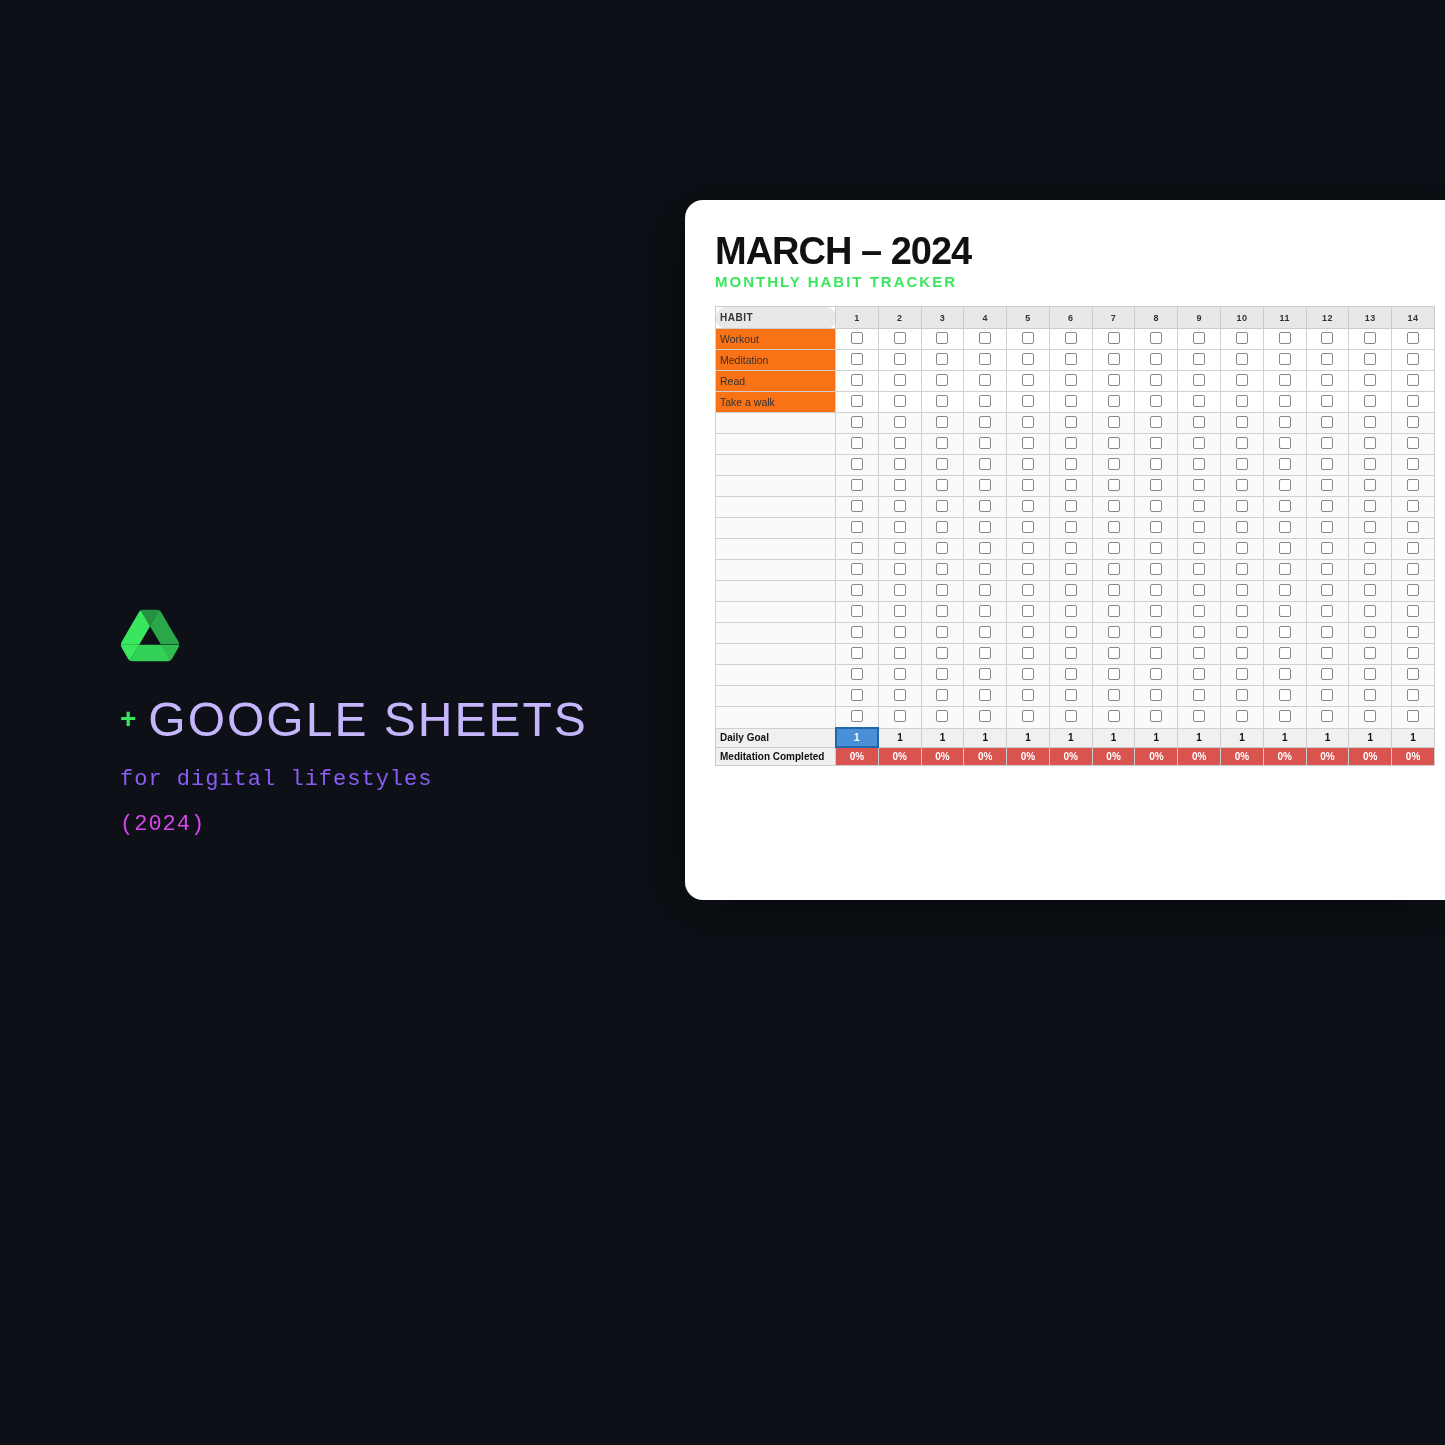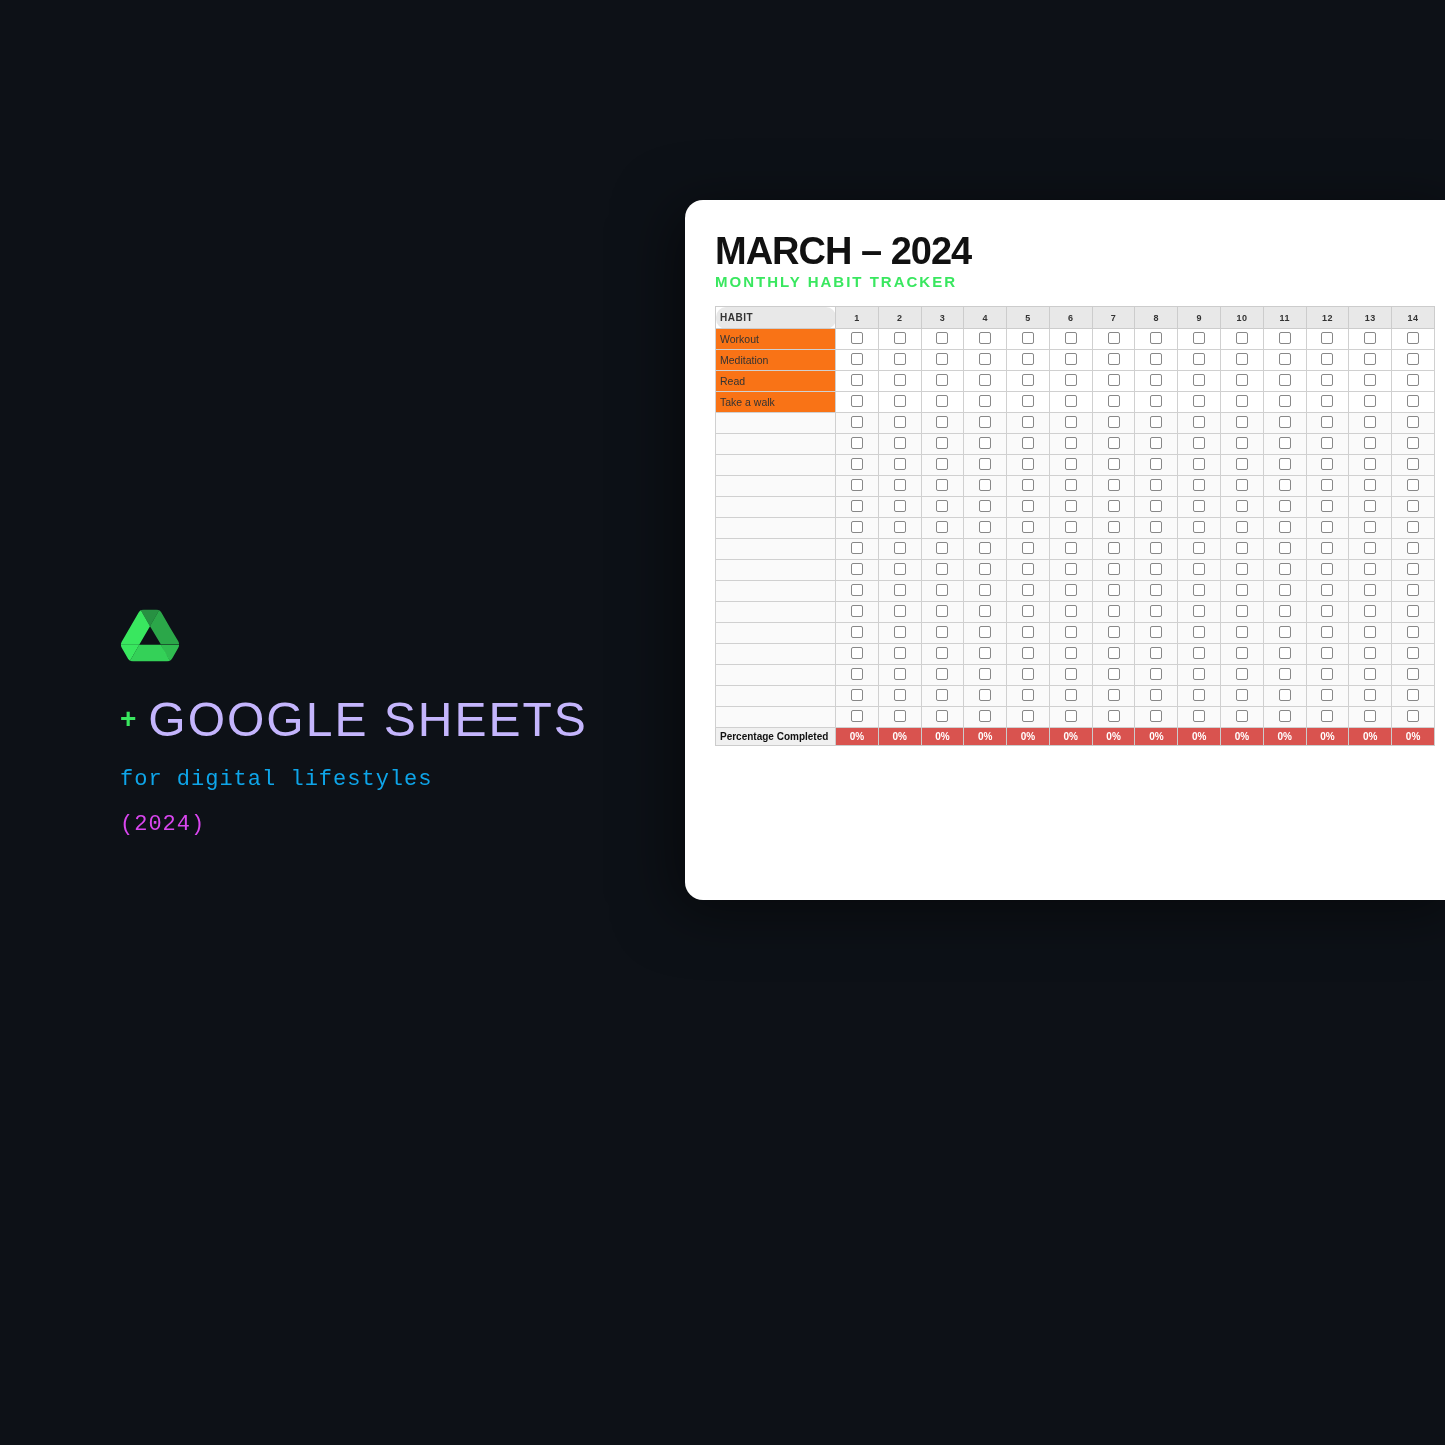--- a/index.html
+++ b/index.html
@@ -45,21 +45,21 @@
 
     .brand-name {
       color: #c4b5fd;
       font-size: 48px;
       font-weight: 400;
       letter-spacing: 2px;
       text-transform: uppercase;
     }
 
     .tagline {
-      color: #0ea5e9;
+      color: #8b5cf6;
       font-size: 22px;
       font-family: 'Courier New', monospace;
       letter-spacing: 1px;
     }
 
     .year-tag {
       color: #d946ef;
       font-size: 22px;
       font-family: 'Courier New', monospace;
       letter-spacing: 1px;
@@ -586,22 +586,39 @@
             <td class="day-cell"><span class="checkbox-icon"></span></td>
             <td class="day-cell"><span class="checkbox-icon"></span></td>
             <td class="day-cell"><span class="checkbox-icon"></span></td>
             <td class="day-cell"><span class="checkbox-icon"></span></td>
             <td class="day-cell"><span class="checkbox-icon"></span></td>
             <td class="day-cell"><span class="checkbox-icon"></span></td>
           </tr>
         </tbody>
       <tbody id="summary-tbody">
 
+      <tr class="daily-goal-row">
+            <td class="label-cell">Daily Goal</td>
+            <td class="value-cell highlight">1</td>
+            <td class="value-cell">1</td>
+            <td class="value-cell">1</td>
+            <td class="value-cell">1</td>
+            <td class="value-cell">1</td>
+            <td class="value-cell">1</td>
+            <td class="value-cell">1</td>
+            <td class="value-cell">1</td>
+            <td class="value-cell">1</td>
+            <td class="value-cell">1</td>
+            <td class="value-cell">1</td>
+            <td class="value-cell">1</td>
+            <td class="value-cell">1</td>
+            <td class="value-cell">1</td>
+          </tr>
           <tr class="percentage-row">
-            <td class="label-cell">Percentage Completed</td>
+            <td class="label-cell">Meditation Completed</td>
             <td class="pct-cell">0%</td>
             <td class="pct-cell">0%</td>
             <td class="pct-cell">0%</td>
             <td class="pct-cell">0%</td>
             <td class="pct-cell">0%</td>
             <td class="pct-cell">0%</td>
             <td class="pct-cell">0%</td>
             <td class="pct-cell">0%</td>
             <td class="pct-cell">0%</td>
             <td class="pct-cell">0%</td>

